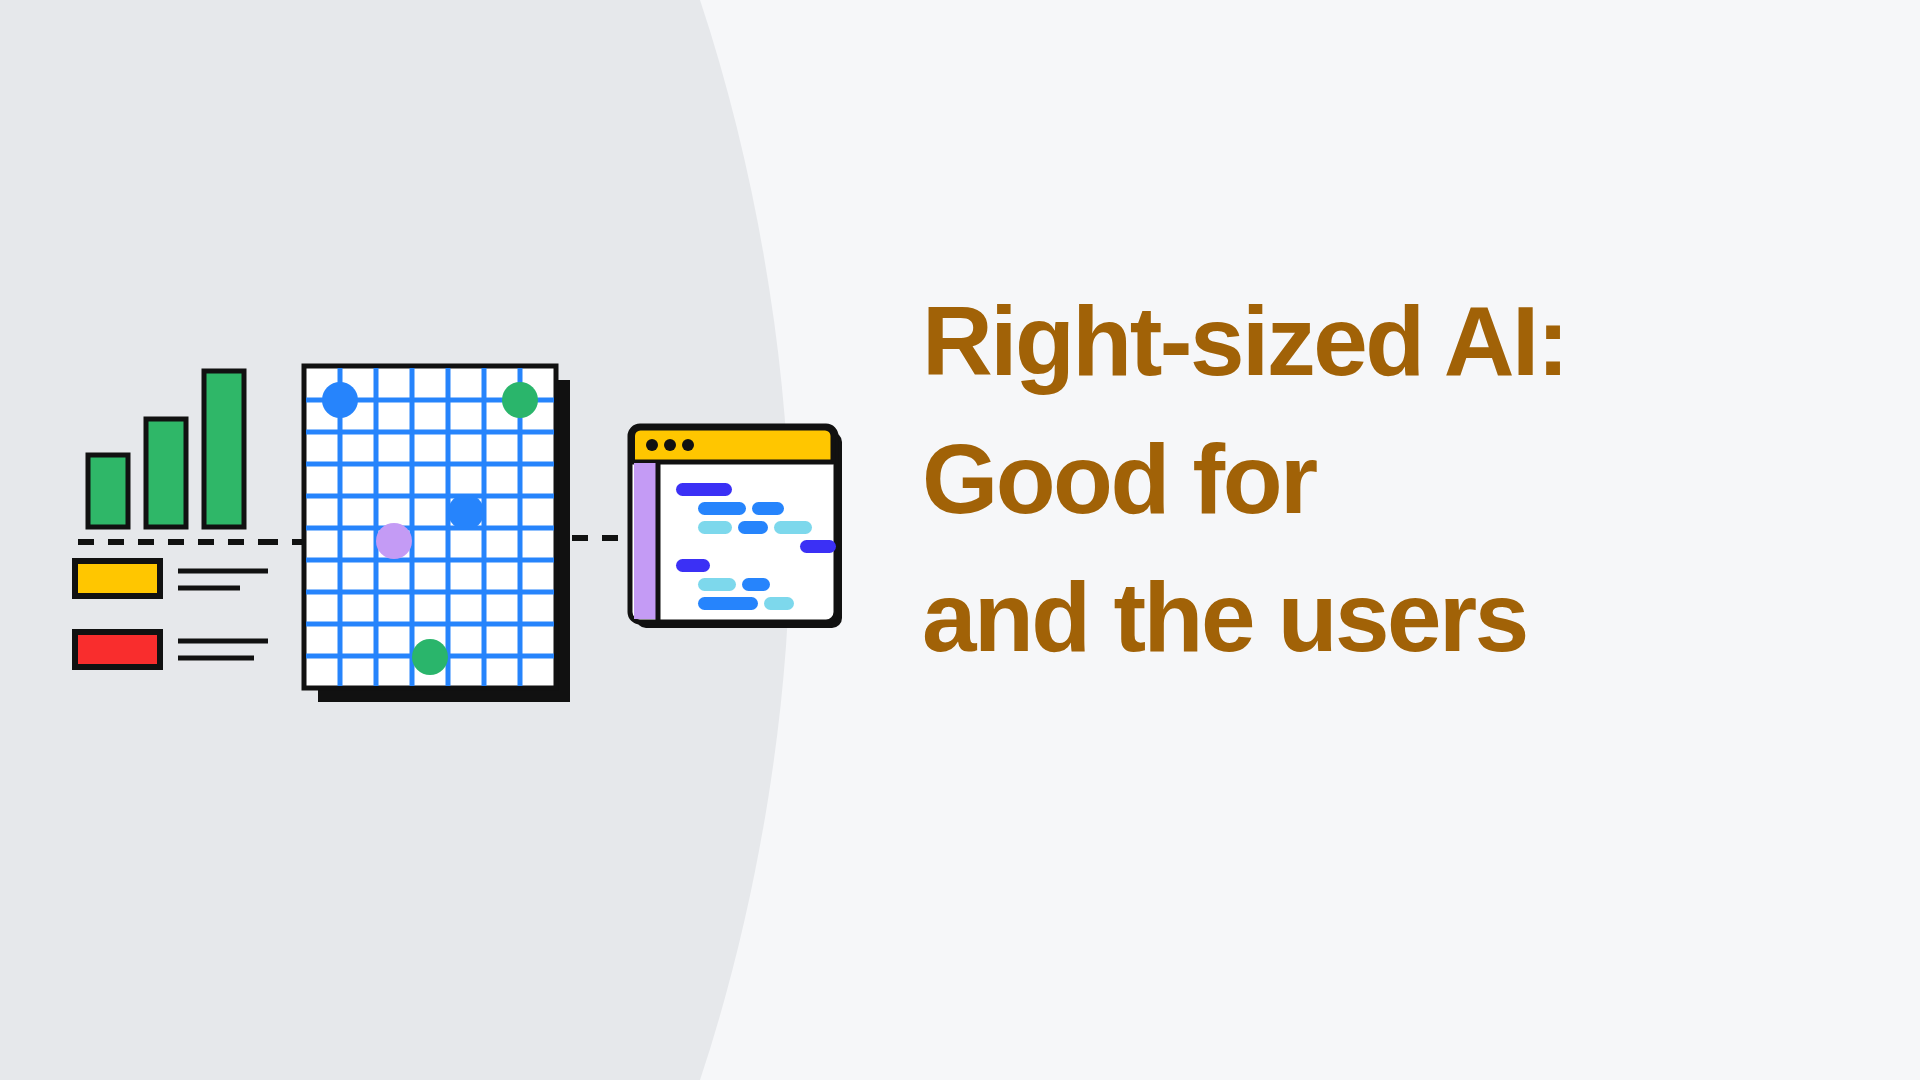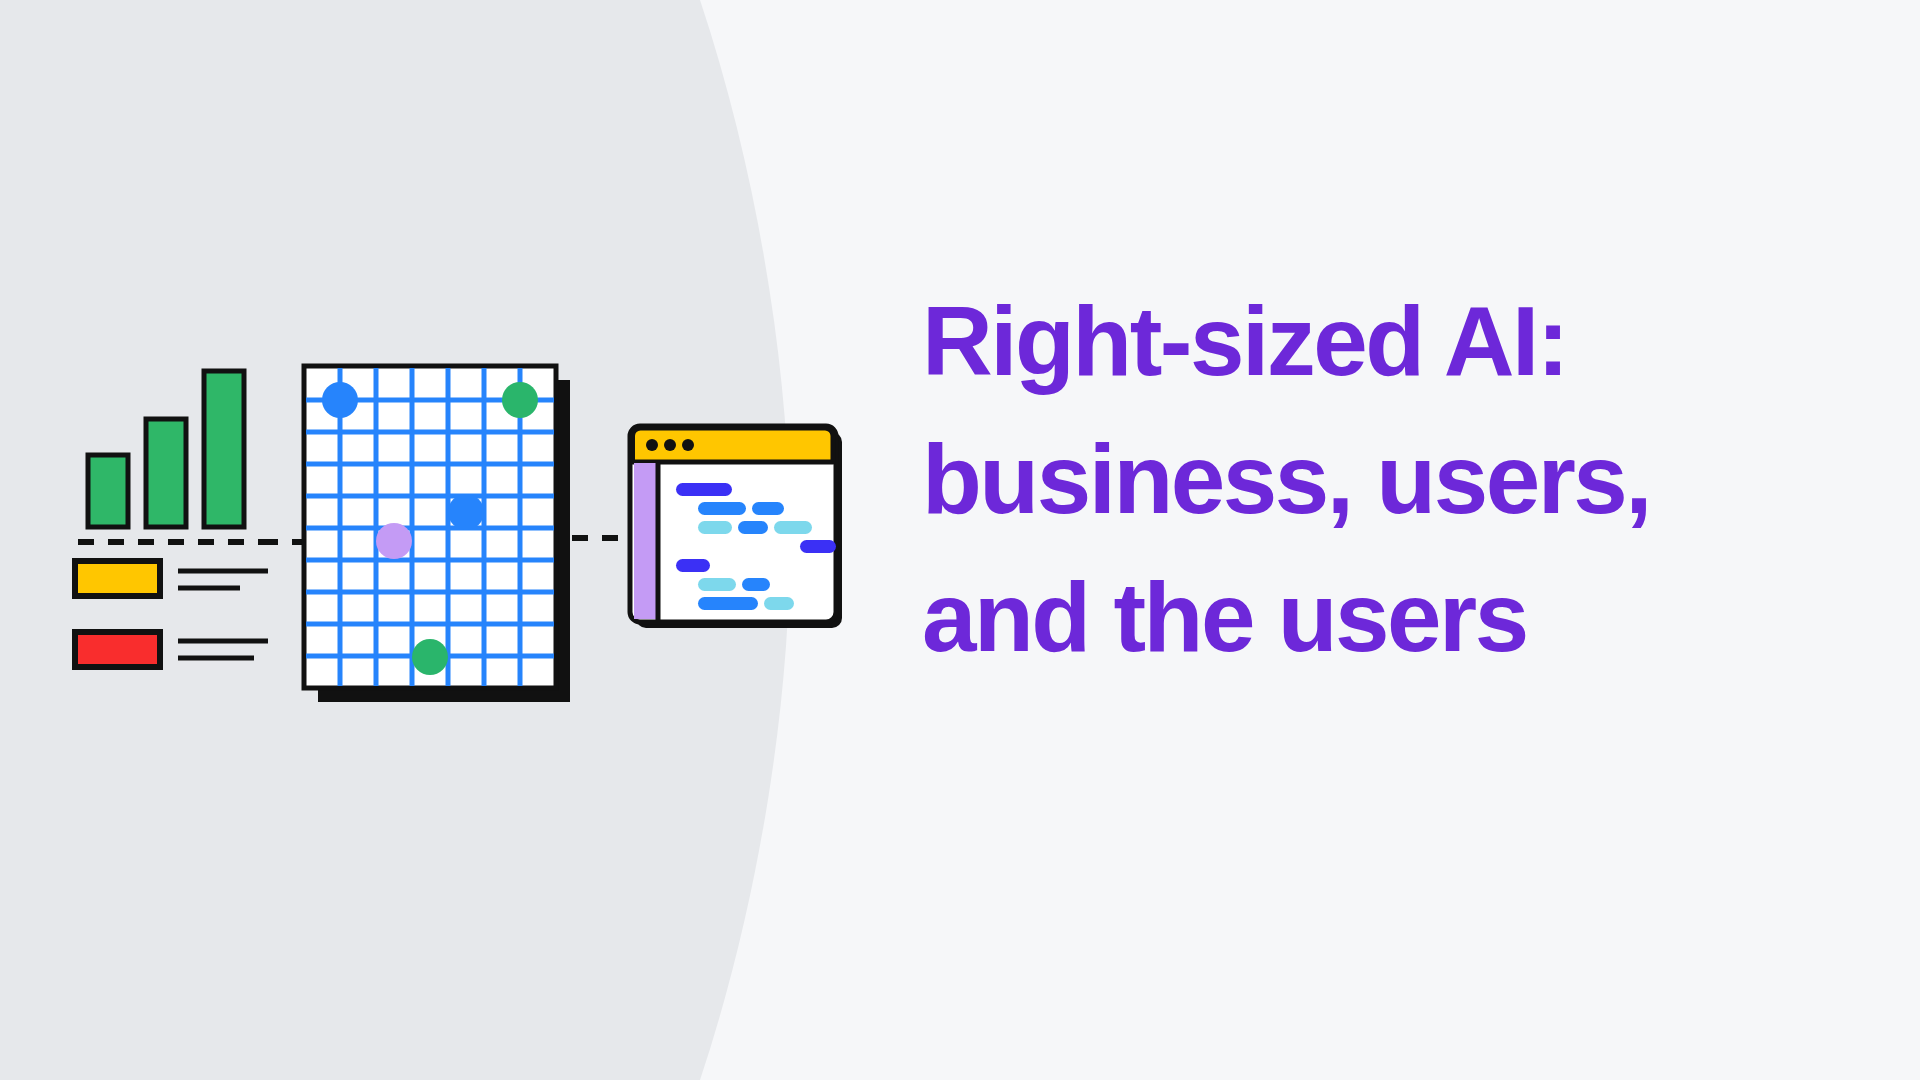--- a/index.html
+++ b/index.html
@@ -25,21 +25,21 @@
     left:922px;
     top:272px;
     width:940px;
   }
   .headline .line {
     display:block;
     font-size:98px;
     line-height:138px;
     font-weight:700;
     letter-spacing:-2.5px;
-    color:#6d28d9;
+    color:#a16207;
     white-space:nowrap;
     font-family:"Liberation Sans", sans-serif;
   }
 </style>
 </head>
 <body>
 
 <div id="stage">
 
   <div class="bg-right"></div>
@@ -140,17 +140,17 @@
         <rect x="742" y="578" width="28" height="13" rx="6.5" fill="#2684FC"></rect>
 
         <rect x="698" y="597" width="60" height="13" rx="6.5" fill="#2684FC"></rect>
         <rect x="764" y="597" width="30" height="13" rx="6.5" fill="#7DD8EC"></rect>
       </g>
     </g>
   </svg>
 
   <h1 class="headline">
     <span class="line">Right-sized AI:</span>
-    <span class="line">business, users,</span>
+    <span class="line">Good for</span>
     <span class="line">and the users</span>
   </h1>
 
 </div>
 
 </body></html>

